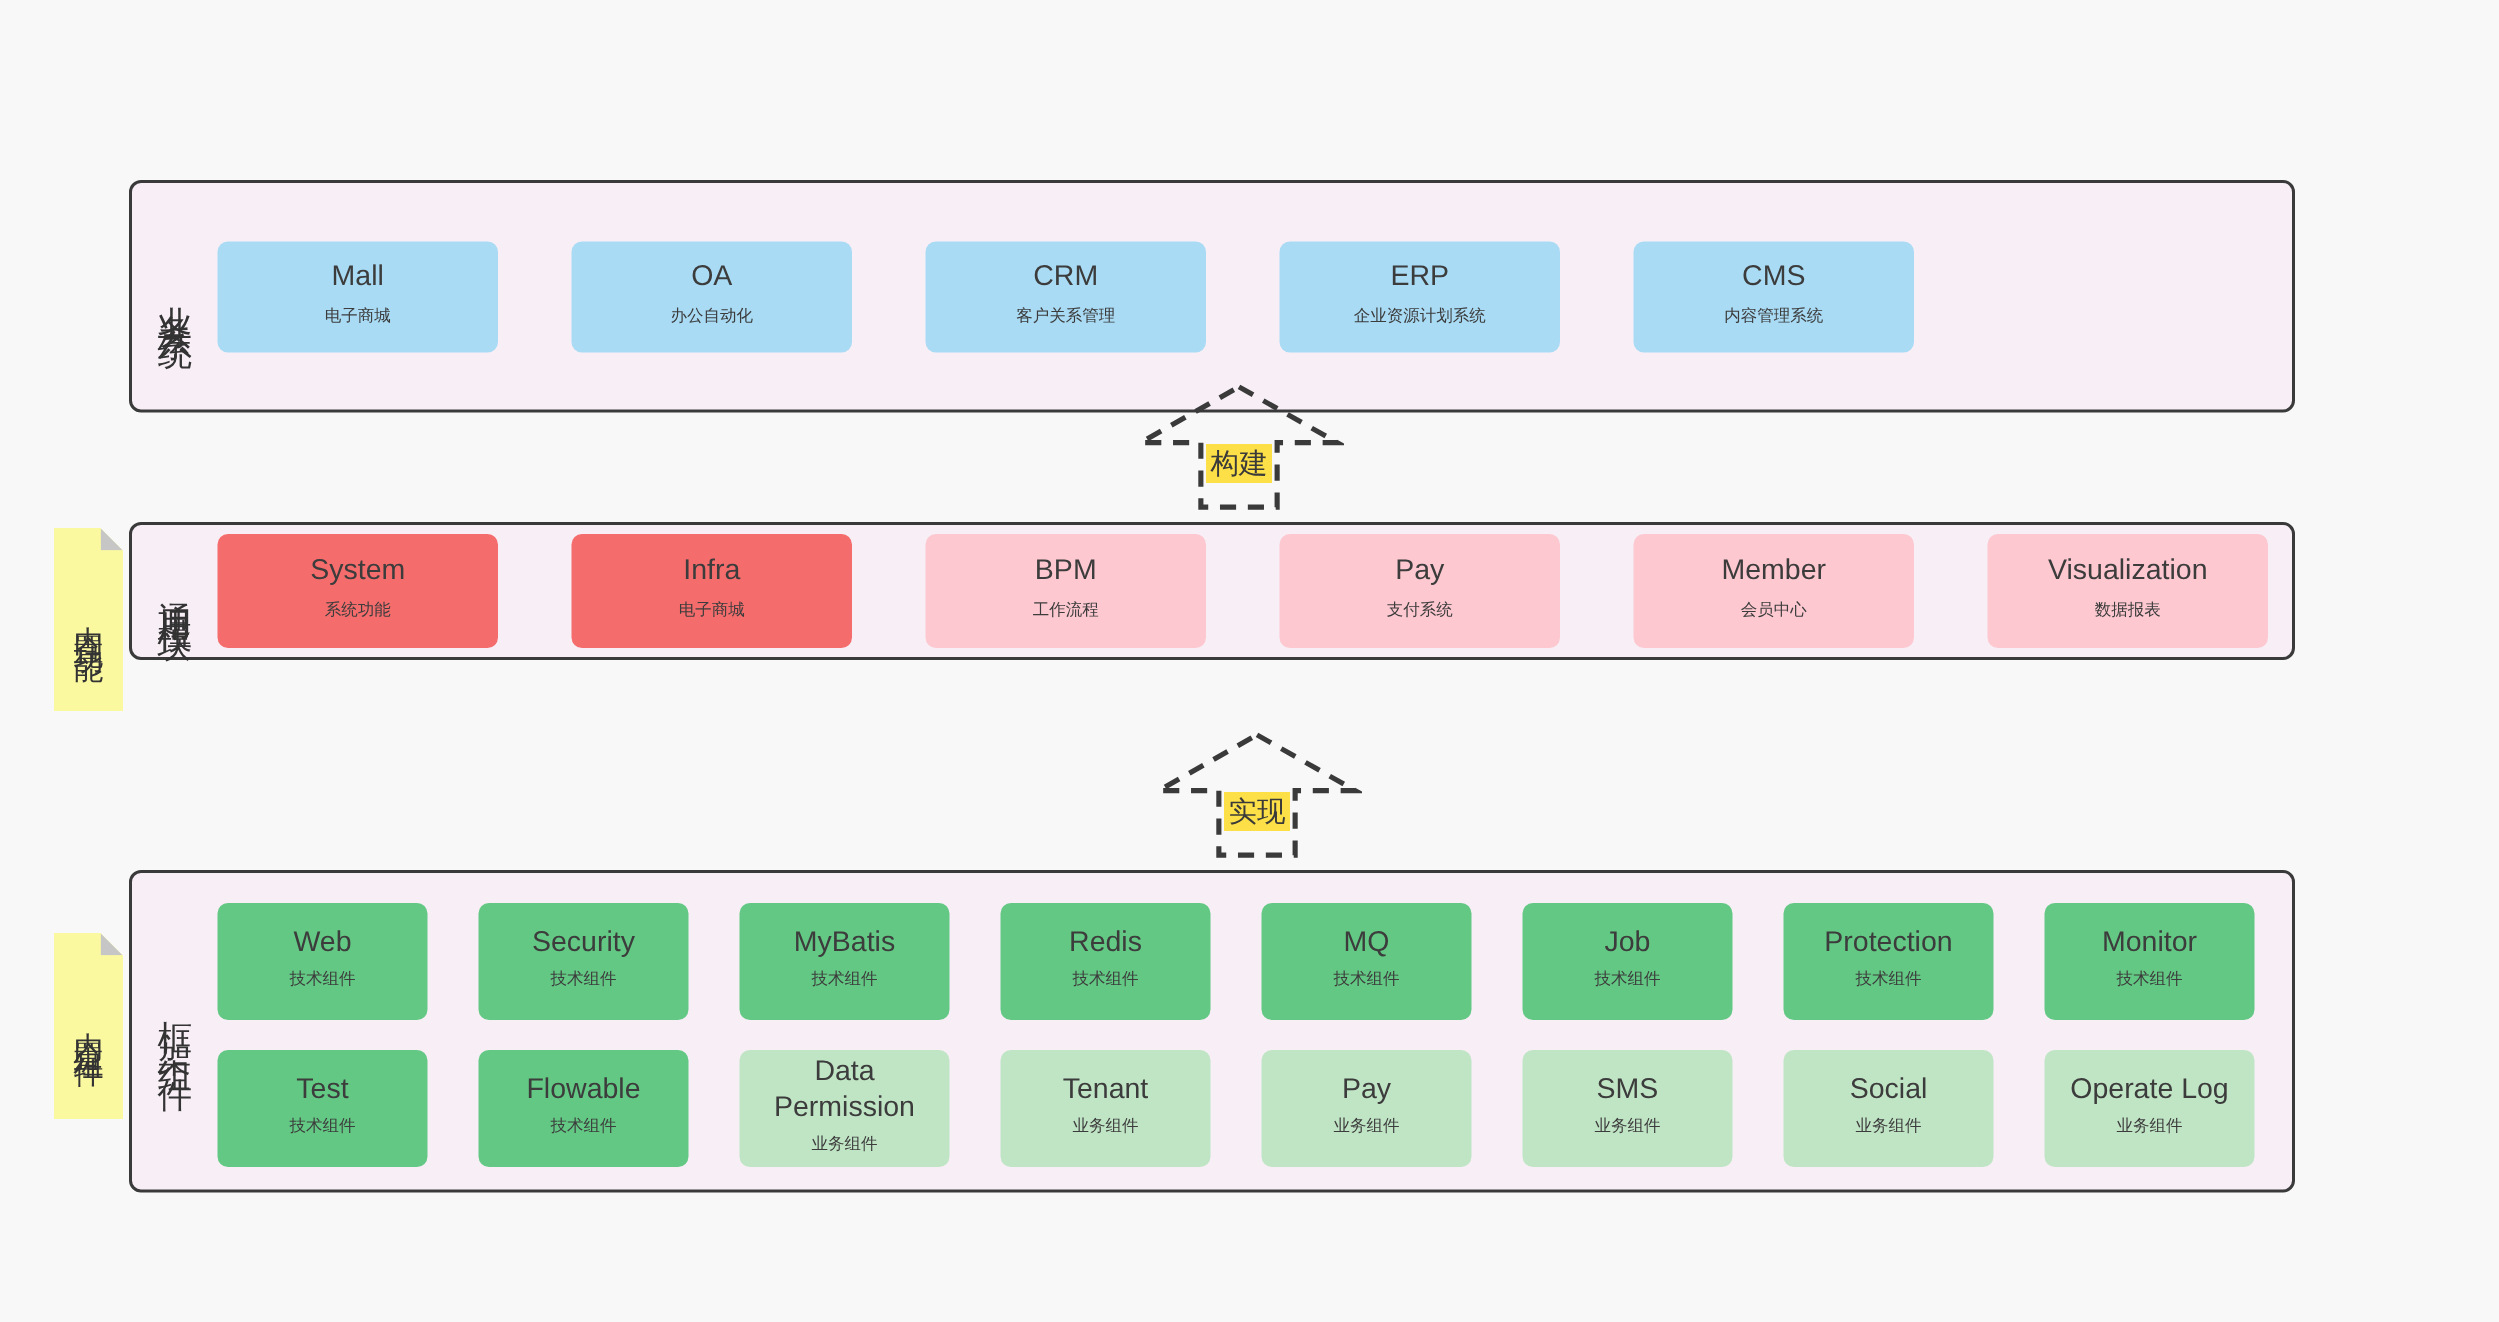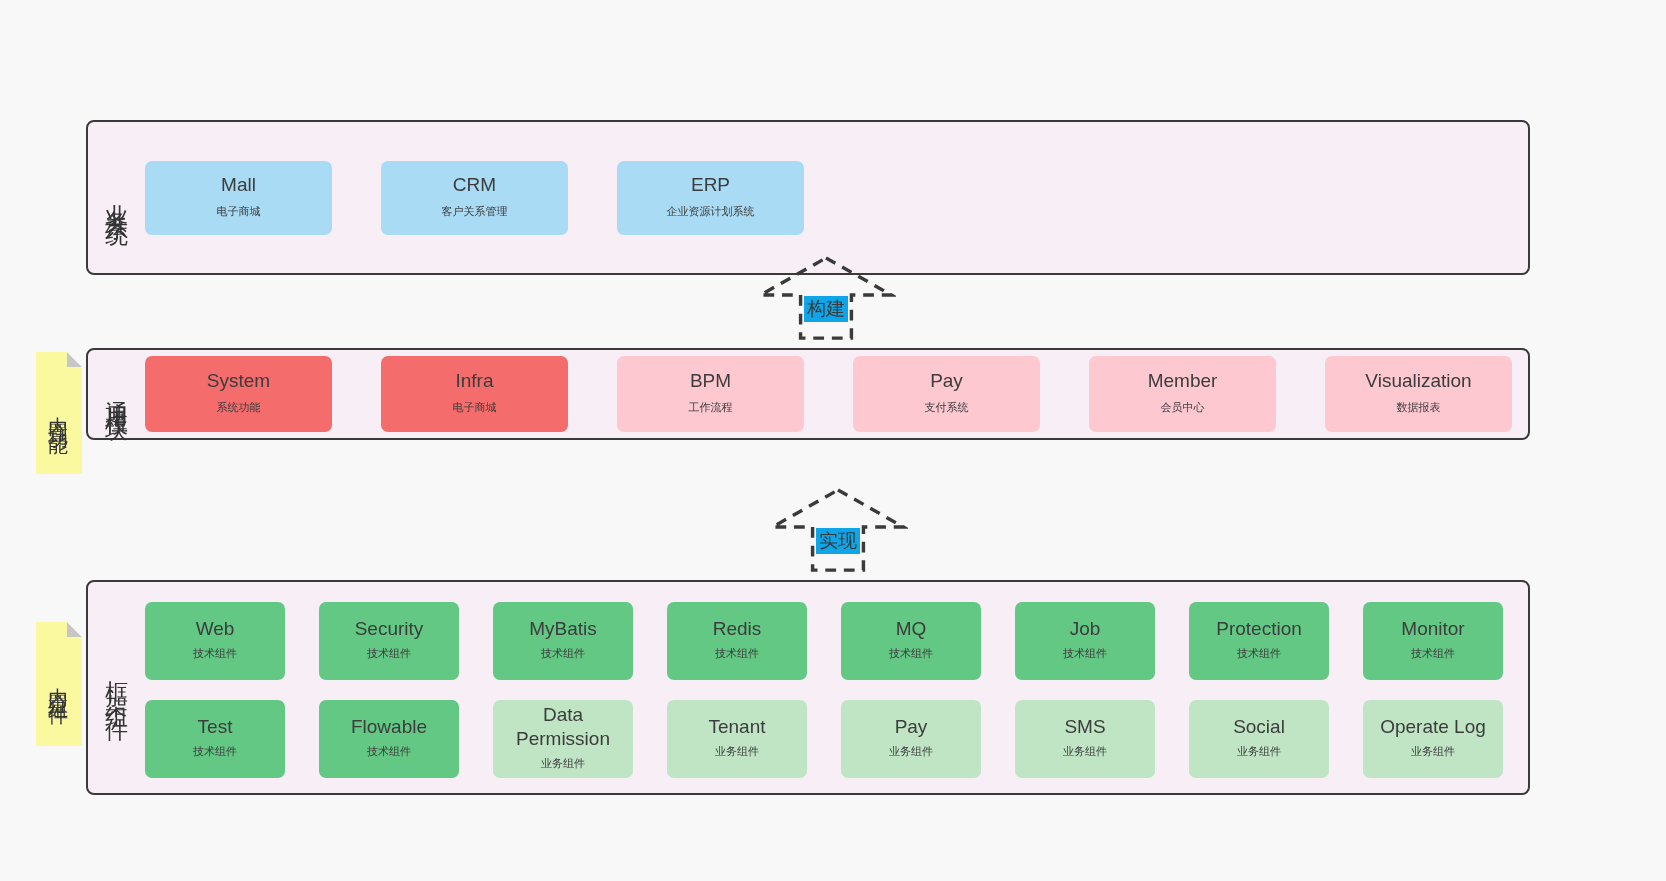--- a/index.html
+++ b/index.html
@@ -58,41 +58,49 @@
   }
   .tab .tab-text{
     position:absolute;left:50%;top:50%;transform:translate(-50%,-50%);
     writing-mode:vertical-rl;text-orientation:upright;
     font-size:20px;color:#333;letter-spacing:6px;white-space:nowrap;
   }
   .arrow{position:absolute;width:140px;height:88px;}
   .arrow svg{position:absolute;left:0;top:0;}
   .arrow .arrow-label{
     position:absolute;left:50%;top:42px;transform:translateX(-50%);
-    background:#0ea5e9;padding:0 3px;
+    background:#fde047;padding:0 3px;
     font-size:19px;color:#3a3a3a;white-space:nowrap;text-align:center;
   }
 </style>
 </head>
 <body>
 
 <div class="section" style="left:86px;top:120px;width:1444px;height:155px;">
   <div class="v-label">业务系统</div>
   <div class="boxes-row">
     <div class="box w-lg blue">
       <span class="box-name">Mall</span>
       <span class="box-desc">电子商城</span>
     </div>
     <div class="box w-lg blue">
+      <span class="box-name">OA</span>
+      <span class="box-desc">办公自动化</span>
+    </div>
+    <div class="box w-lg blue">
       <span class="box-name">CRM</span>
       <span class="box-desc">客户关系管理</span>
     </div>
     <div class="box w-lg blue">
       <span class="box-name">ERP</span>
       <span class="box-desc">企业资源计划系统</span>
+    </div>
+    <div class="box w-lg blue">
+      <span class="box-name">CMS</span>
+      <span class="box-desc">内容管理系统</span>
     </div>
   </div>
 </div>
 
 <div class="arrow" style="left:756px;top:254px;">
   <svg width="140" height="88" viewBox="0 0 140 90">
     <path d="M70,4 L137,42 L96,42 L96,86 L44,86 L44,42 L3,42 Z" fill="none" stroke="#3a3a3a" stroke-width="3.5" stroke-dasharray="11,8"></path>
   </svg>
   <span class="arrow-label">构建</span>
 </div>

